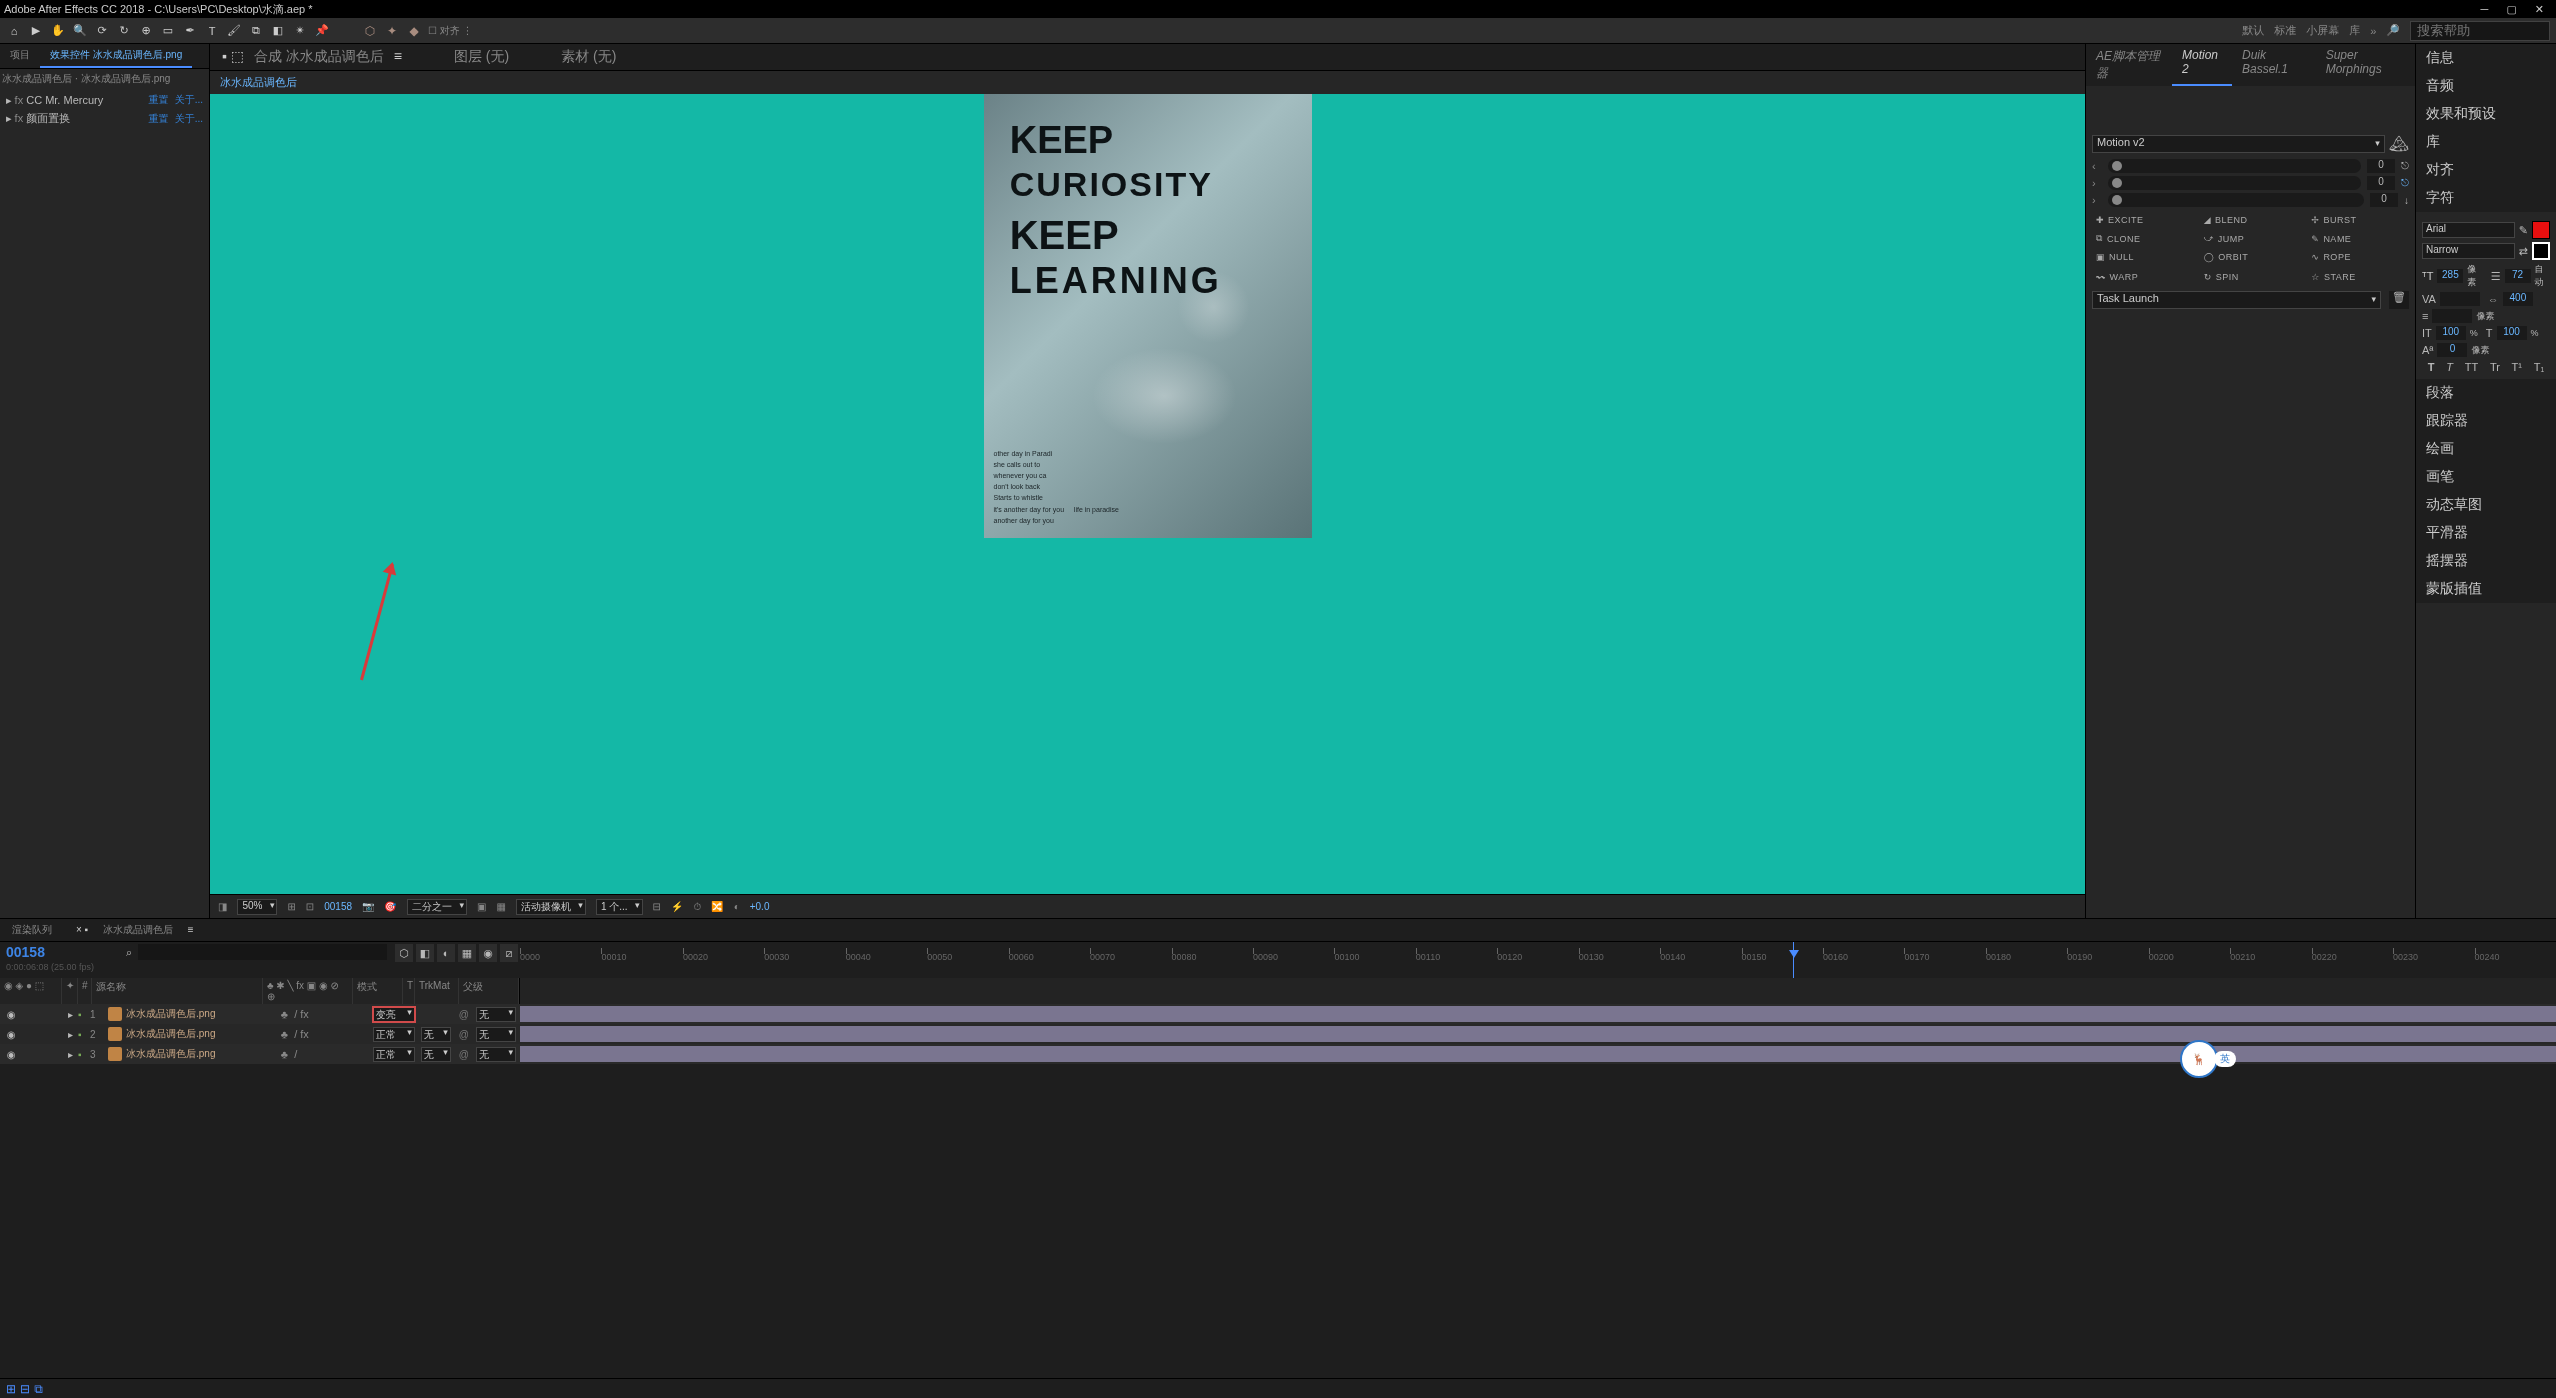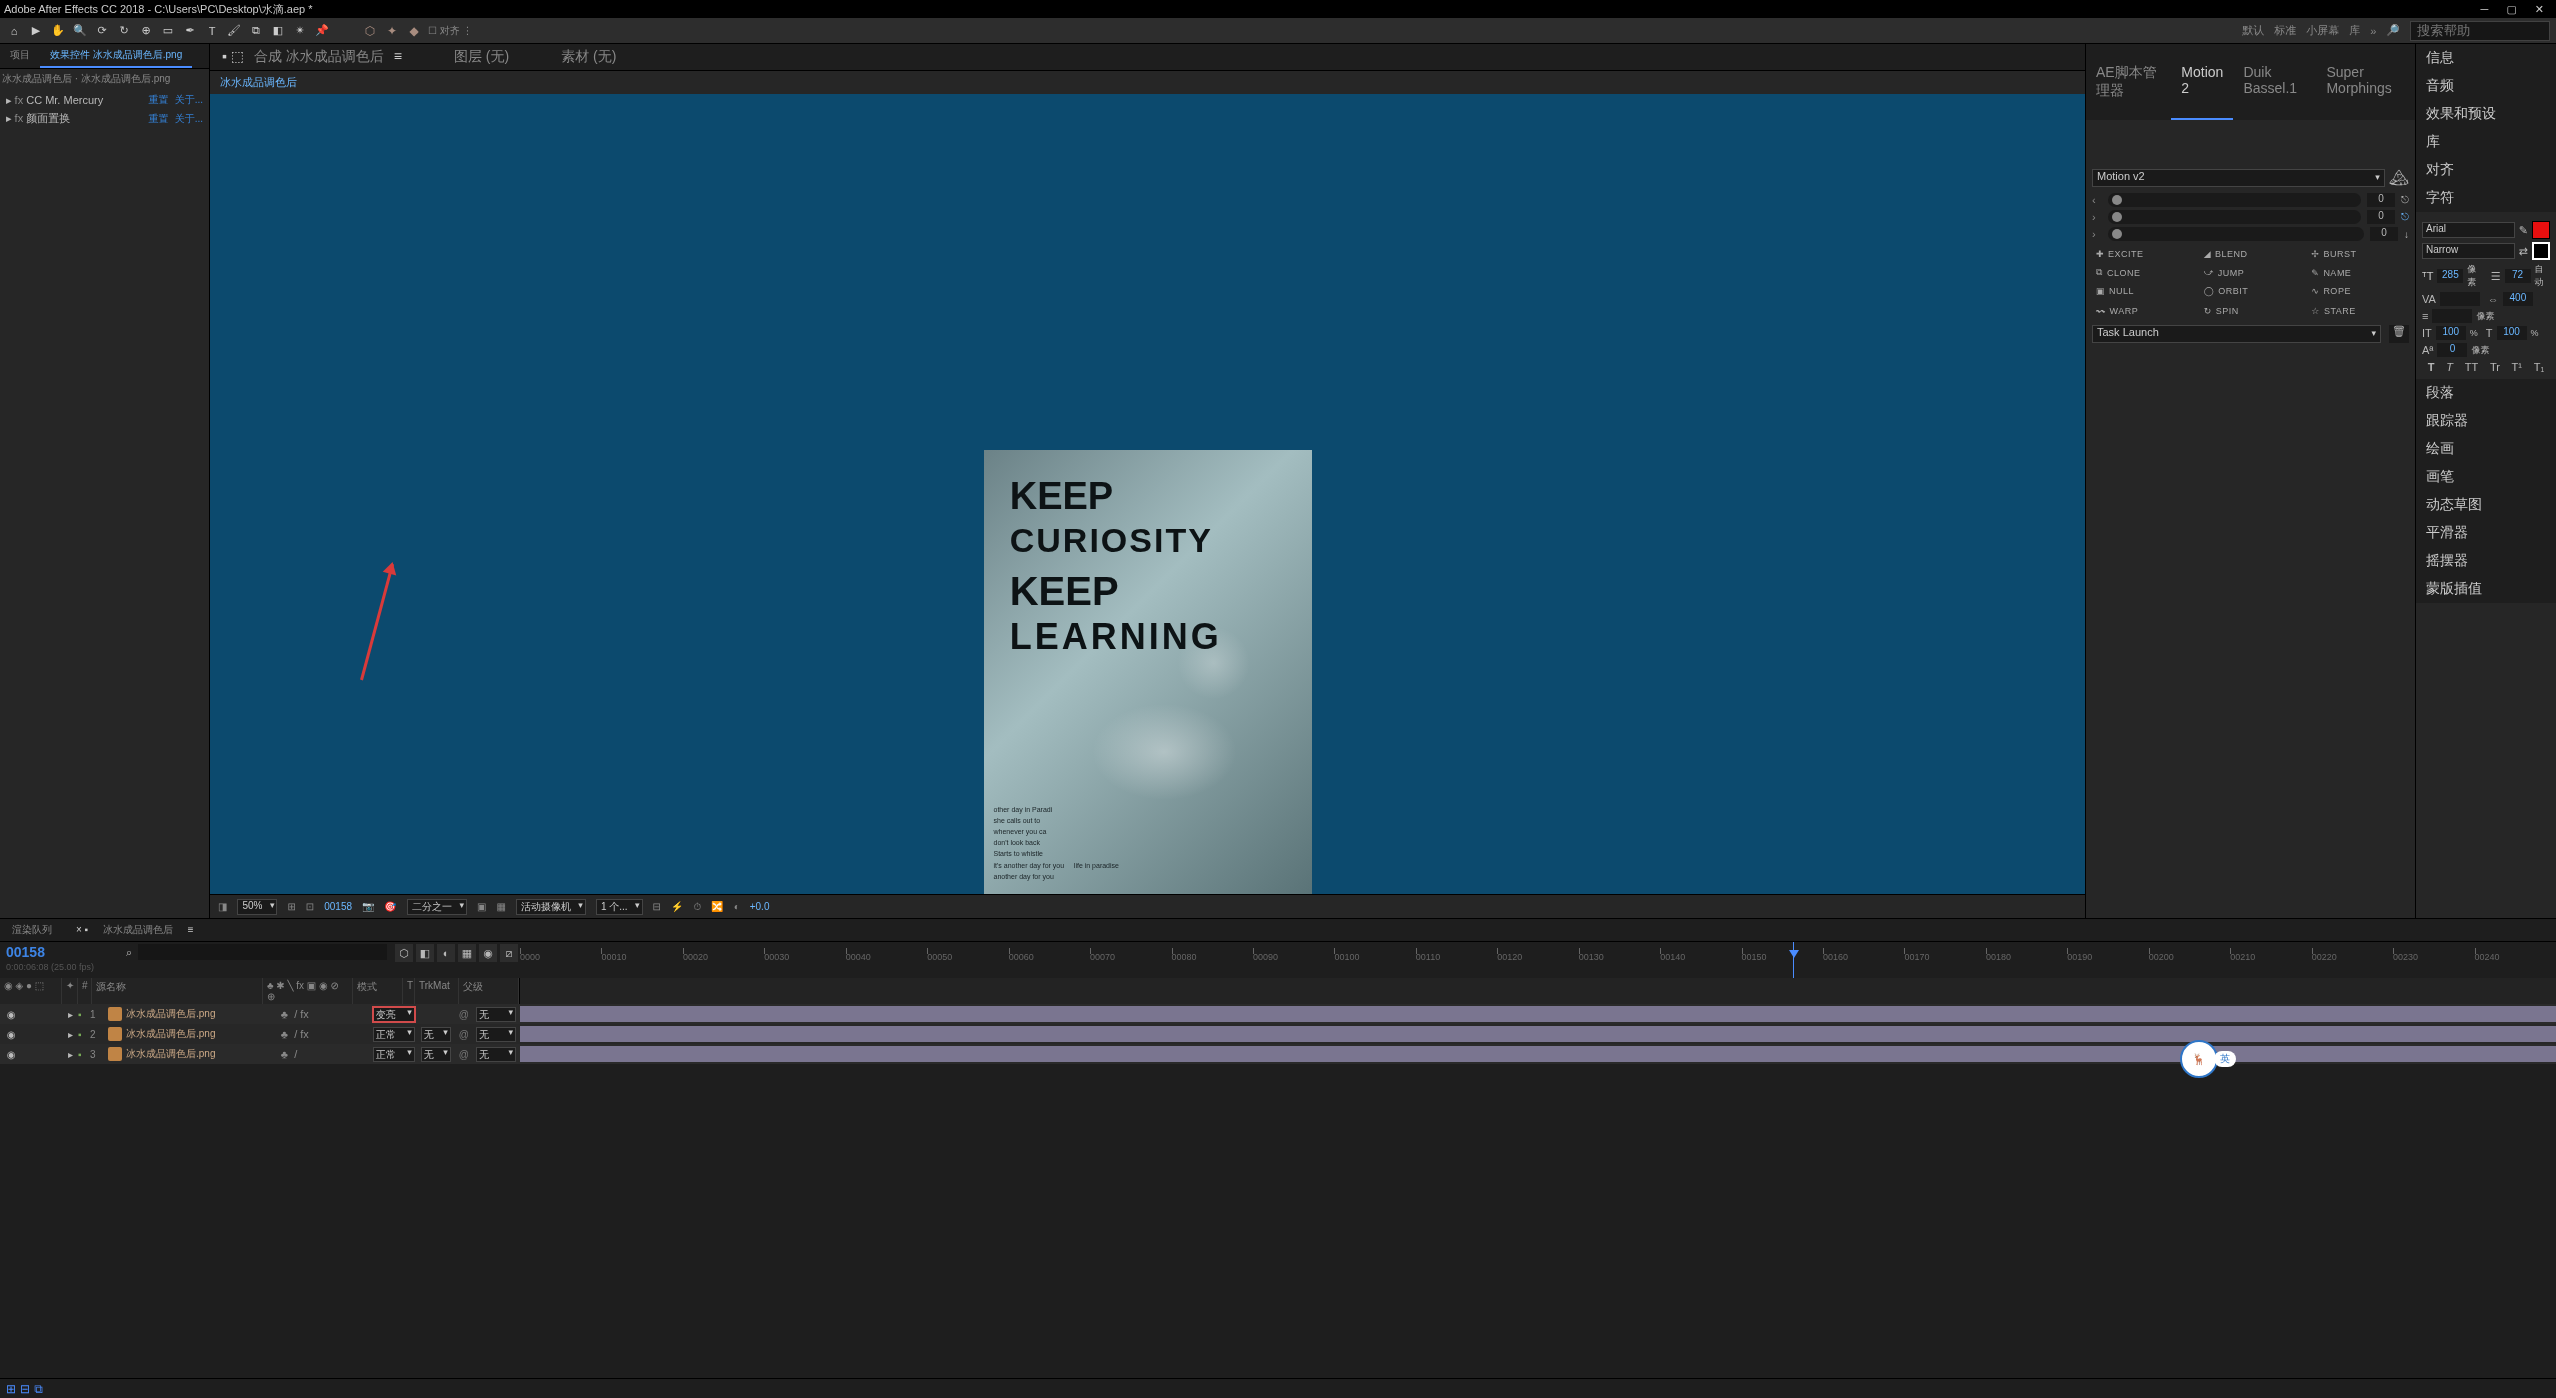--- a/index.html
+++ b/index.html
@@ -20,31 +20,31 @@
 .panel-tab { padding: 4px 10px; font-size: 10px; color: #888; cursor: pointer;}
 .panel-tab.active { color: #6ab7ff; border-bottom: 2px solid #4a8cff;}
 .panel-body { flex: 1; padding: 2px 4px;}
 .breadcrumb { font-size: 10px; color: #888; padding: 3px 2px;}
 .fx-row { display: flex; justify-content: space-between; align-items: center; padding: 2px 2px;}
 .fx-row .link { color: #3482d8; font-size: 10px;}
 .center-panel { flex: 1; background: #262626; display: flex; flex-direction: column; border-right: 1px solid #000;}
 .comp-tabs { display: flex; background: #1e1e1e; border-bottom: 1px solid #000; gap: 40px; padding-left: 6px;}
 .comp-tabs span { padding: 4px 6px; font-size: 14px; color: #888;}
 .comp-tabs span.active { color: #ccc;}
-.viewer { flex: 1; display: flex; align-items: flex-end; justify-content: center; background: #0c4a6e; position: relative;}
+.viewer { flex: 1; display: flex; align-items: flex-start; justify-content: center; background: #14b8a6; position: relative;}
 .viewer-image { width: 328px; height: 444px; background: linear-gradient(135deg,#6b8287 0%,#a3bdc0 40%,#5a7377 100%); position: relative; overflow: hidden;}
 .viewer-image::before { content:""; position:absolute; inset:0; background: radial-gradient(ellipse 120px 80px at 55% 68%, rgba(255,255,255,.35), transparent 60%), radial-gradient(circle 60px at 70% 48%, rgba(255,255,255,.25), transparent 60%);}
 .watertext { position:absolute; left:8%; top:6%; font-weight:700; color:#0d1315; filter: blur(.6px);}
 .watertext div { line-height:1;}
 .viewer-controls { height: 24px; background: #262626; display: flex; align-items: center; padding: 0 8px; gap: 10px; font-size: 10px; color: #888; border-top: 1px solid #000;}
 .vc-dd { background: #1a1a1a; border: 1px solid #444; padding: 0 14px 0 4px; height: 16px; font-size: 10px; color: #ccc; position:relative;}
 .vc-dd::after { content: "▾"; position: absolute; right: 2px; top: 0; font-size: 9px;}
 .right-panel { width: 330px; background: #262626; display: flex; flex-direction: column; border-right: 1px solid #000;}
 .right-panel-tabs { display: flex; background: #1e1e1e;}
-.right-panel-tabs span { padding: 20px 10px; font-size: 14px; color: #888; cursor: pointer;}
+.right-panel-tabs span { padding: 4px 10px; font-size: 12px; color: #888; cursor: pointer; font-style: italic;}
 .right-panel-tabs span.active { color: #ccc; border-bottom: 2px solid #4a8cff;}
 .motion-body { padding: 4px 6px; margin-top: 44px;}
 .motion-select-row { display: flex; align-items: center; gap: 4px; margin-bottom: 6px;}
 .motion-select { background: #1a1a1a; border: 1px solid #444; padding: 0 14px 0 4px; height: 18px; flex: 1; color: #ccc; position:relative;}
 .motion-select::after { content: "▾"; position: absolute; right: 4px; top: 2px; font-size: 9px;}
 .slider-row { display: flex; align-items: center; gap: 6px; margin: 3px 0;}
 .slider-row .arrow { width: 10px; color: #888;}
 .slider-track { flex: 1; height: 14px; background: #1a1a1a; border-radius: 7px; position: relative;}
 .slider-knob { width: 10px; height: 10px; background: #888; border-radius: 50%; position: absolute; top: 2px; left: 4px;}
 .slider-val { width: 28px; background: #1a1a1a; text-align: center; height: 14px; font-size: 10px;}

